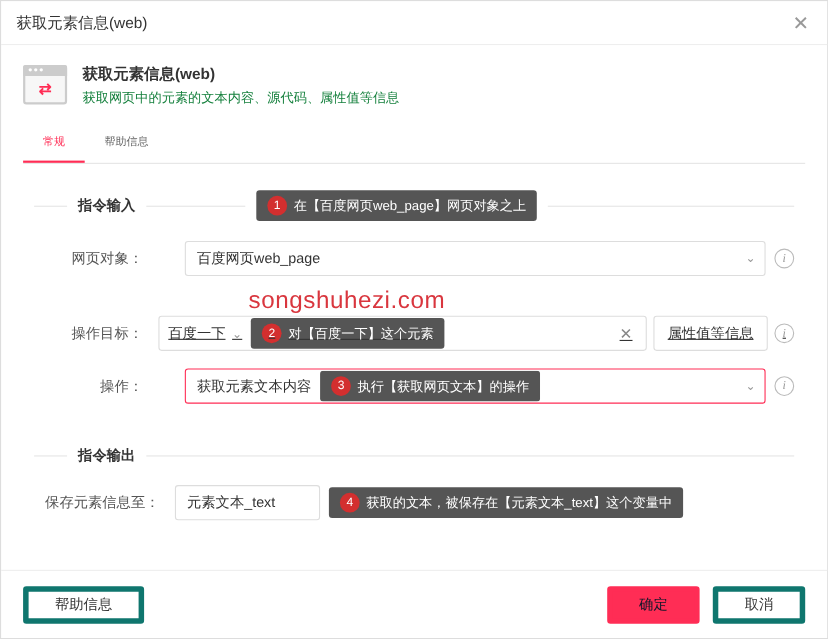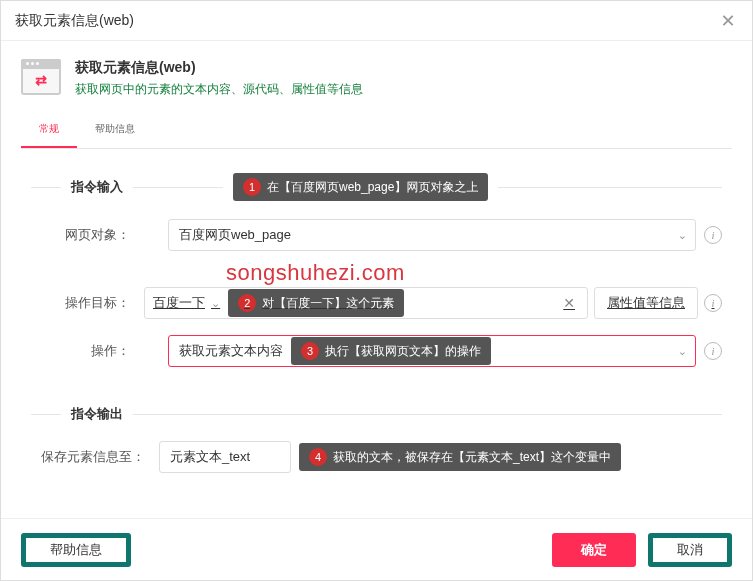--- a/index.html
+++ b/index.html
@@ -36,21 +36,21 @@
 .info-icon { width: 18px; height: 18px; border: 1px solid #bbb; border-radius: 50%; display: flex; align-items: center; justify-content: center; color: #999; font-size: 11px; cursor: pointer; flex-shrink: 0; font-style: italic; font-family: serif;}
 .target-row { display: flex; align-items: center; gap: 6px; flex: 1; text-decoration: underline; }
 .target-box { border: 1px solid #ddd; border-radius: 3px; height: 32px; display: flex; align-items: center; padding: 0 8px; gap: 8px; flex: 1; min-width: 0; }
 .target-box .chev { color:#999; font-size:11px; margin-left:-2px;}
 .target-clear { color: #888; cursor: pointer; margin-left: auto; font-size: 14px; padding: 0 4px; }
 .btn-sm { cursor: pointer; padding: 0 12px; white-space: nowrap; }
 .watermark { position: absolute; color: #d9363e; font-size: 22px; font-weight: 500; pointer-events: none; letter-spacing: 0.5px; margin-top: 33px; }
 .footer { height: 62px; border-top: 1px solid #eee; display: flex; align-items: center; padding: 0 20px; gap: 12px; }
 .footer .spacer { flex: 1; }
 .btn { height: 34px; padding: 0 24px; border-radius: 3px; font-size: 13px; cursor: pointer; display: flex; align-items: center; justify-content: center; border: 5px solid #0f766e; background: #fff; color: #333; }
-.btn.primary { background: #ff2d55; border-color: #ff2d55; color: #ffffff; font-weight: bold; }
+.btn.primary { background: #ff2d55; border-color: #ff2d55; color: #0f172a; }
 .input { flex-shrink:0; }
 .op-inner { display:flex; align-items:center; gap:8px; overflow:hidden;}
 .pos-rel{position:relative;}
 </style>
 </head>
 <body>
 
 <div class="dialog">
 
   <div class="titlebar">

